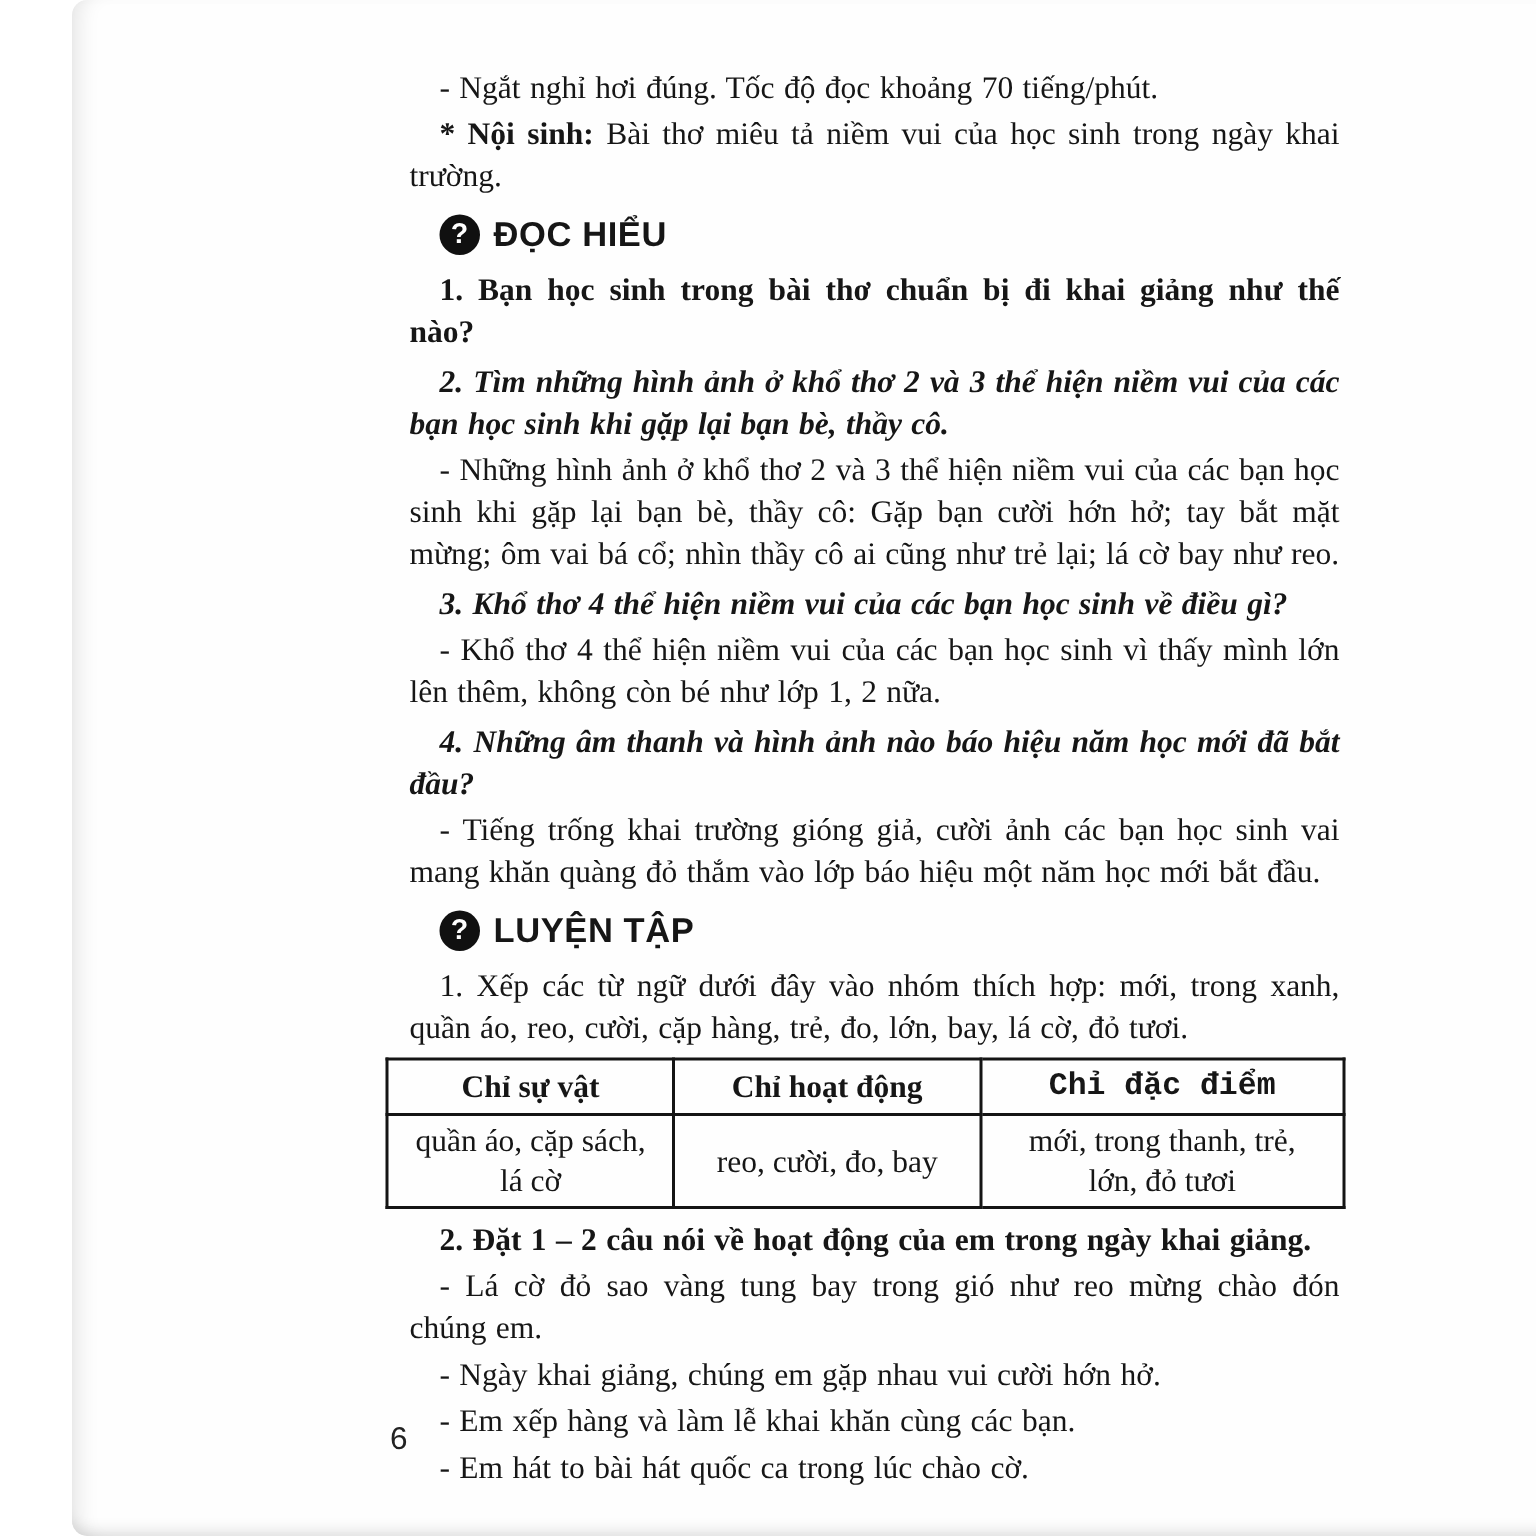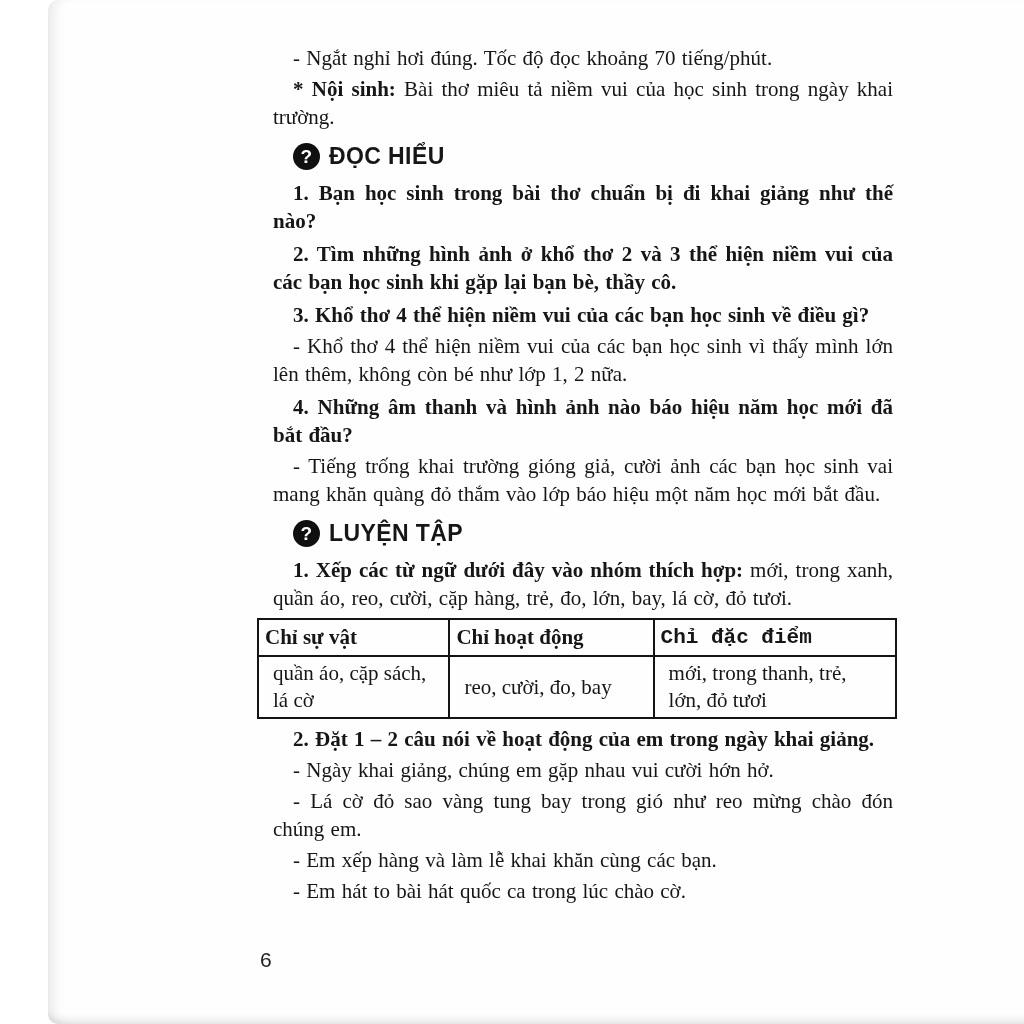--- a/index.html
+++ b/index.html
@@ -30,21 +30,21 @@
   .para {
     margin: 0;
     font-size: 21px;
     line-height: 28px;
     text-align: justify;
     text-indent: 20px;
     word-spacing: 1px;
   }
   .para.bold { font-weight: bold; }
   .gap-sm { margin-top: 3px; }
-  .gap-md { margin-top: 5px; }
+  .gap-md { margin-top: 5px; font-style: italic; }
   .section-header {
     display: flex;
     align-items: center;
     gap: 9px;
     margin: 12px 0 9px 20px;
     font-family: "Liberation Sans", sans-serif;
     font-weight: 700;
     font-size: 23px;
     letter-spacing: 0.4px;
   }
@@ -63,21 +63,21 @@
     line-height: 1;
   }
   table.word-table {
     border-collapse: collapse;
     margin: 6px 0 6px -16px;
     width: 640px;
     table-layout: fixed;
   }
   table.word-table th, table.word-table td {
     border: 2px solid #141414;
-    text-align: left;
+    text-align: center;
     font-size: 21px;
     padding: 3px 14px;
     line-height: 27px;
   }
   table.word-table th {
     font-weight: bold;
     height: 37px;
     padding: 2px 6px;
   }
   .col-1 { width: 30%; }
@@ -102,53 +102,54 @@
     <p class="para gap-sm"><span style="font-weight:bold">* Nội sinh:</span> <span>Bài thơ miêu tả niềm vui của học sinh trong ngày khai trường.</span></p>
 
     <div class="section-header">
       <span class="q-icon">?</span>
       <span>ĐỌC HIỂU</span>
     </div>
 
     <p class="para bold">1. Bạn học sinh trong bài thơ chuẩn bị đi khai giảng như thế nào?</p>
 
     <p class="para bold gap-md">2. Tìm những hình ảnh ở khổ thơ 2 và 3 thể hiện niềm vui của các bạn học sinh khi gặp lại bạn bè, thầy cô.</p>
+    <p class="para gap-sm">- Những hình ảnh ở khổ thơ 2 và 3 thể hiện niềm vui của các bạn học sinh khi gặp lại bạn bè, thầy cô: Gặp bạn cười hớn hở; tay bắt mặt mừng; ôm vai bá cổ; nhìn thầy cô ai cũng như trẻ lại; lá cờ bay như reo.</p>
 
     <p class="para bold gap-md">3. Khổ thơ 4 thể hiện niềm vui của các bạn học sinh về điều gì?</p>
     <p class="para gap-sm">- Khổ thơ 4 thể hiện niềm vui của các bạn học sinh vì thấy mình lớn lên thêm, không còn bé như lớp 1, 2 nữa.</p>
 
     <p class="para bold gap-md">4. Những âm thanh và hình ảnh nào báo hiệu năm học mới đã bắt đầu?</p>
     <p class="para gap-sm">- Tiếng trống khai trường gióng giả, cười ảnh các bạn học sinh vai mang khăn quàng đỏ thắm vào lớp báo hiệu một năm học mới bắt đầu.</p>
 
     <div class="section-header">
       <span class="q-icon">?</span>
       <span>LUYỆN TẬP</span>
     </div>
 
-    <p class="para"><span style="font-weight:bold">1. Xếp các từ ngữ dưới đây vào nhóm thích hợp:</span> <span>mới, trong xanh, quần áo, reo, cười, cặp hàng, trẻ, đo, lớn, bay, lá cờ, đỏ tươi.</span></p>
+    <p class="para"><span style="font-weight:normal">1. Xếp các từ ngữ dưới đây vào nhóm thích hợp:</span> <span>mới, trong xanh, quần áo, reo, cười, cặp hàng, trẻ, đo, lớn, bay, lá cờ, đỏ tươi.</span></p>
 
     <table class="word-table">
       <thead>
         <tr>
           <th class="col-1">Chỉ sự vật</th>
           <th class="col-2">Chỉ hoạt động</th>
           <th class="col-3">Chỉ đặc điểm</th>
         </tr>
       </thead>
       <tbody>
         <tr>
           <td>quần áo, cặp sách, lá cờ</td>
           <td>reo, cười, đo, bay</td>
           <td>mới, trong thanh, trẻ, lớn, đỏ tươi</td>
         </tr>
       </tbody>
     </table>
 
     <p class="para bold gap-sm">2. Đặt 1 – 2 câu nói về hoạt động của em trong ngày khai giảng.</p>
+    <p class="para gap-sm">- Lá cờ đỏ sao vàng tung bay trong gió như reo mừng chào đón chúng em.</p>
     <p class="para gap-sm">- Ngày khai giảng, chúng em gặp nhau vui cười hớn hở.</p>
-    <p class="para gap-sm">- Lá cờ đỏ sao vàng tung bay trong gió như reo mừng chào đón chúng em.</p>
     <p class="para gap-sm">- Em xếp hàng và làm lễ khai khăn cùng các bạn.</p>
     <p class="para gap-sm">- Em hát to bài hát quốc ca trong lúc chào cờ.</p>
 
   </div>
 
   <div class="page-number">6</div>
 </div>
 
 </body></html>

